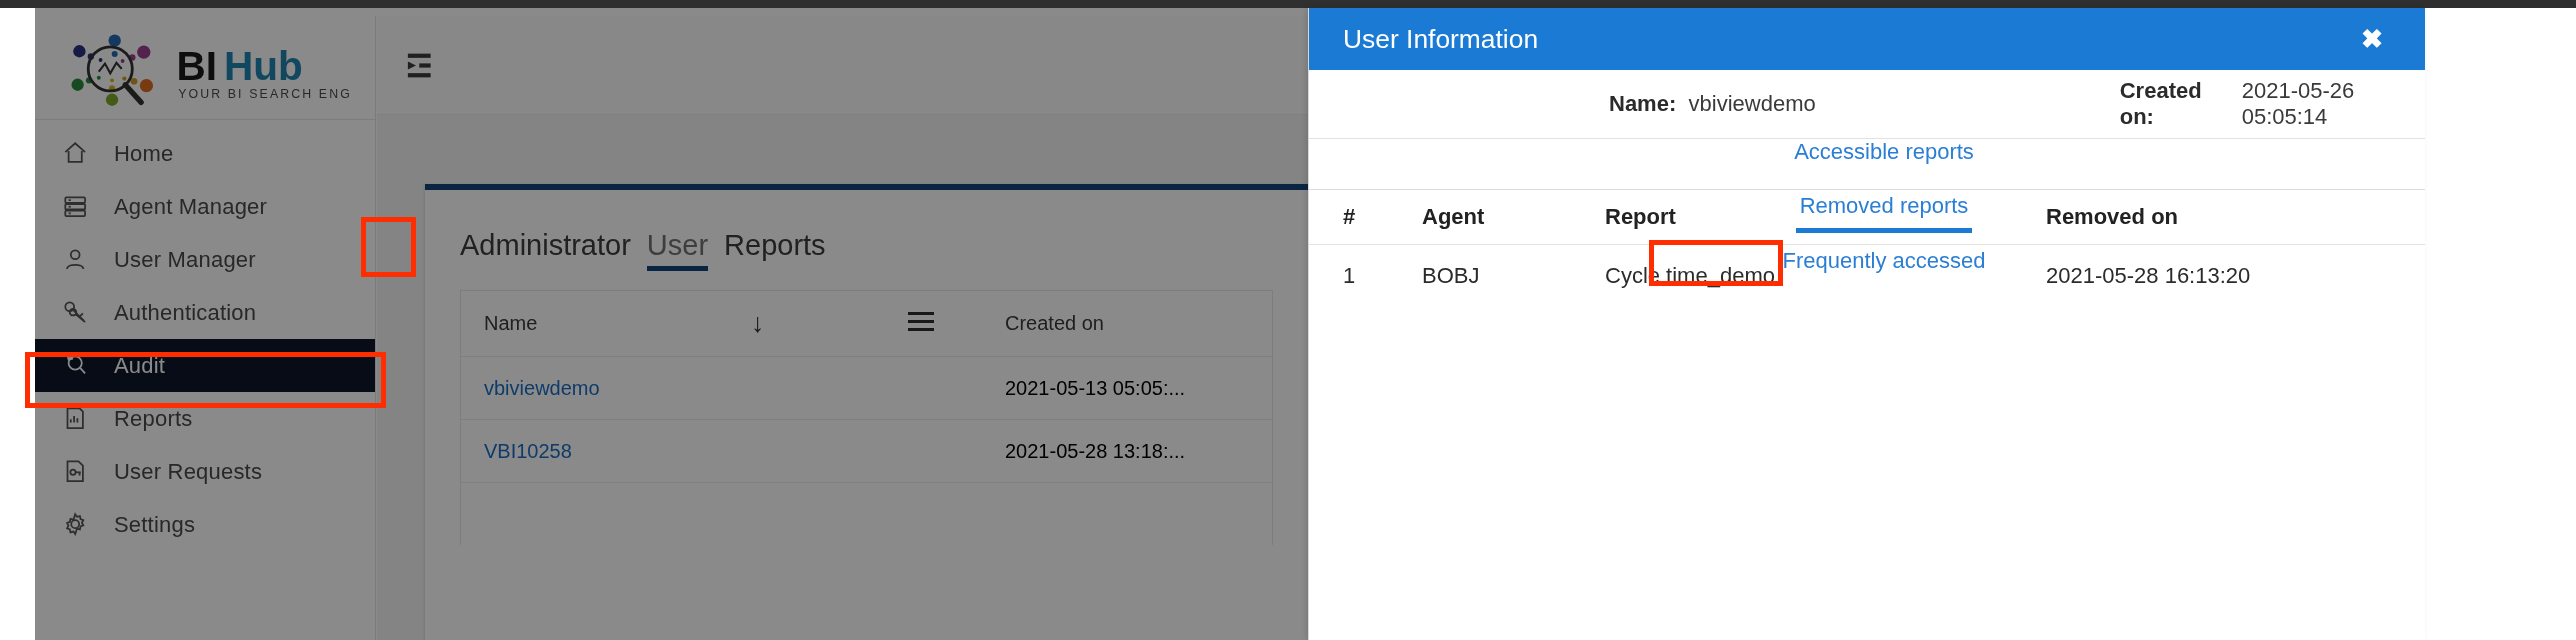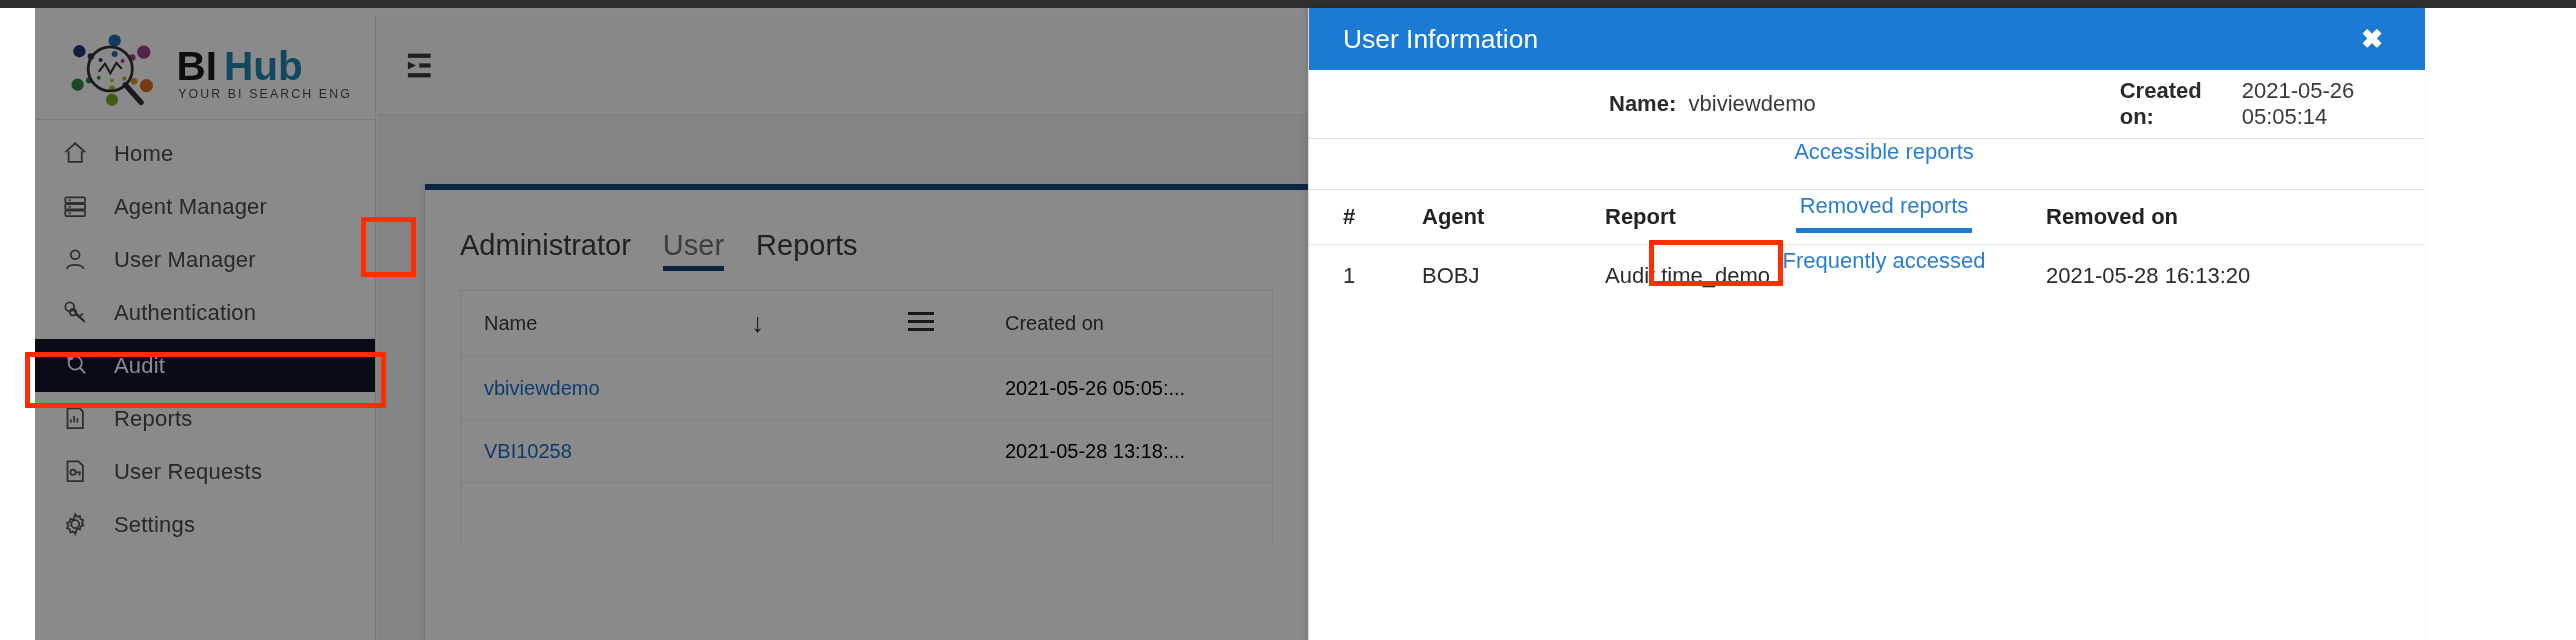--- a/index.html
+++ b/index.html
@@ -74,21 +74,21 @@
     display: flex; align-items: center; padding-left: 26.4px;
   }
   #collapse-icon { width: 39px; height: 39px; }
 
   #card {
     position: absolute; left: 48px; top: 168px; width: 883px; min-height: 467px;
     background: #ffffff; border-top: 6.2px solid #14457e;
     box-shadow: 0 0.9px 3.5px rgba(0,0,0,.16);
   }
   #tabs-row {
-    display: flex; align-items: flex-end; gap: 32px;
+    display: flex; align-items: flex-end; gap: 16px;
     padding: 32px 35px 0 35px; height: 81px;
   }
   .tab {
     font-size: 29px; color: #3d3d3d; padding-bottom: 8.8px; position: relative;
   }
   .tab.sel { color: #737373; }
   .tab.sel::after {
     content:""; position:absolute; left:0; right:0; bottom:0; height:5.3px; background:#14457e;
   }
   #user-tab-highlight {
@@ -326,21 +326,21 @@
           <div class="c-sort">↓</div>
           <div class="c-filter">
             <span class="hamburger3"><i></i><i></i><i></i></span>
           </div>
           <div class="c-created">Created on</div>
         </div>
         <div class="row">
           <div class="c-name link-cell">vbiviewdemo</div>
           <div class="c-sort"></div>
           <div class="c-filter"></div>
-          <div class="c-created">2021-05-26 05:05:...</div>
+          <div class="c-created">2021-05-13 05:05:...</div>
         </div>
         <div class="row">
           <div class="c-name link-cell">VBI10258</div>
           <div class="c-sort"></div>
           <div class="c-filter"></div>
           <div class="c-created">2021-05-28 13:18:...</div>
         </div>
         <div class="row">
           <div class="c-name"></div>
         </div>
@@ -380,20 +380,20 @@
   <div id="modal-table">
     <div class="mhead">
       <div class="m-idx">#</div>
       <div class="m-agent">Agent</div>
       <div class="m-rep">Report</div>
       <div class="m-rem">Removed on</div>
     </div>
     <div class="mrow">
       <div class="m-idx">1</div>
       <div class="m-agent">BOBJ</div>
-      <div class="m-rep">Audit time_demo</div>
+      <div class="m-rep">Cycle time_demo</div>
       <div class="m-rem">2021-05-28 16:13:20</div>
     </div>
   </div>
 </div>
 
 <div id="removed-highlight"></div>
 
 
 </body></html>

